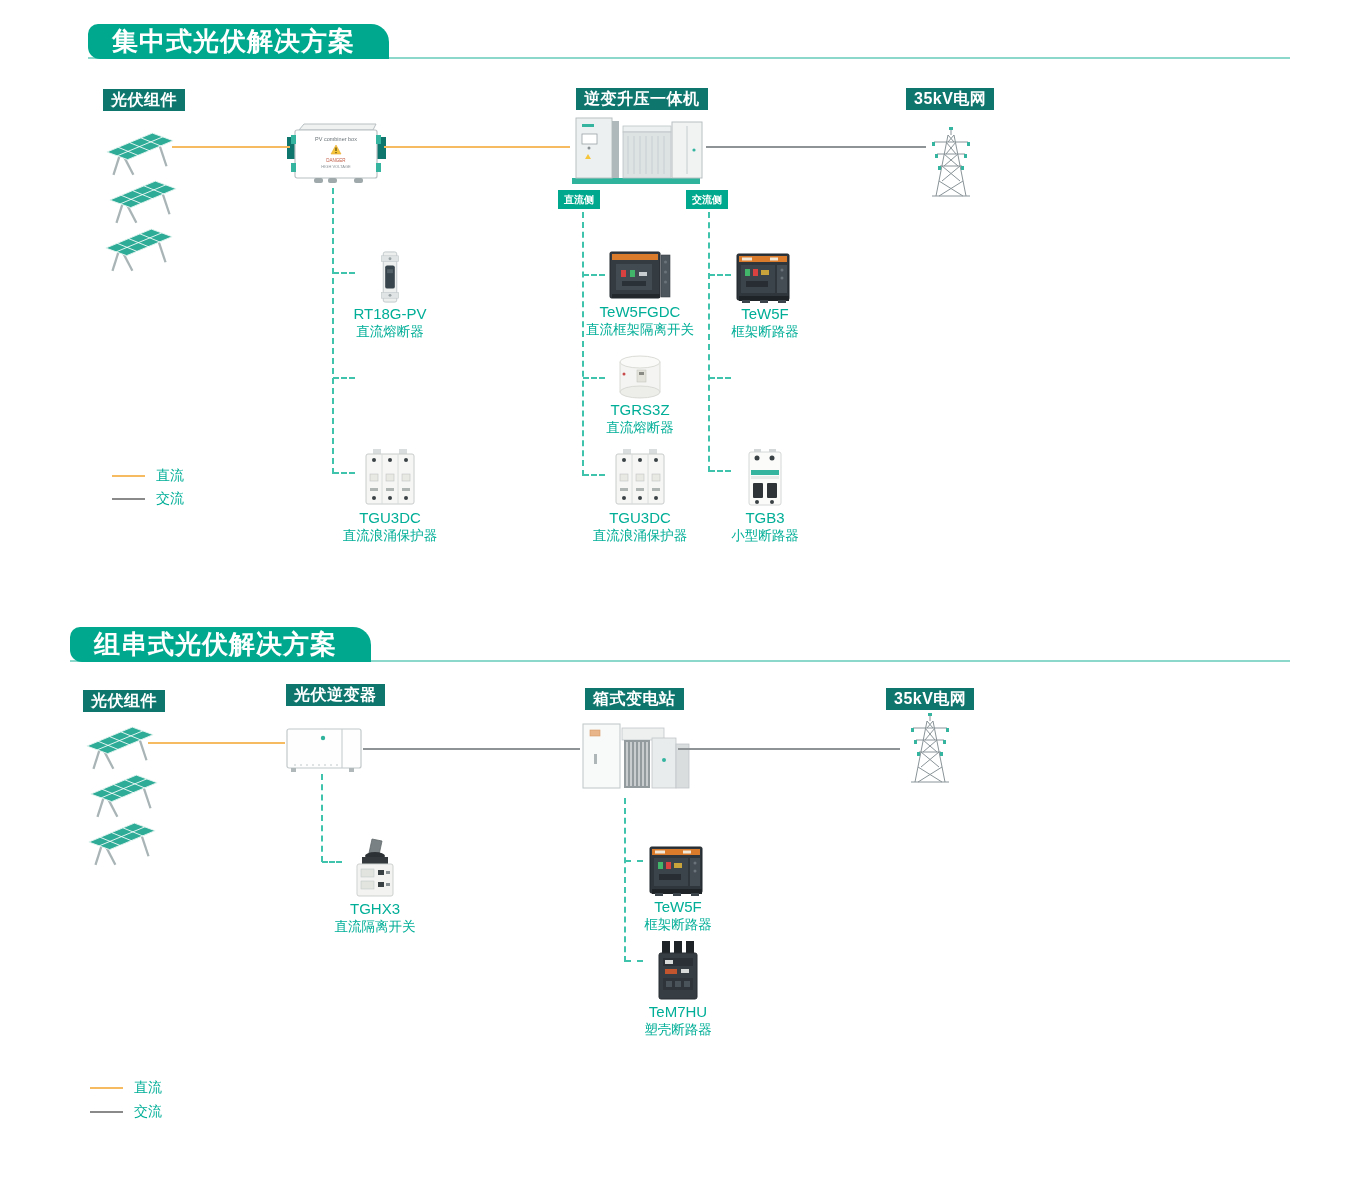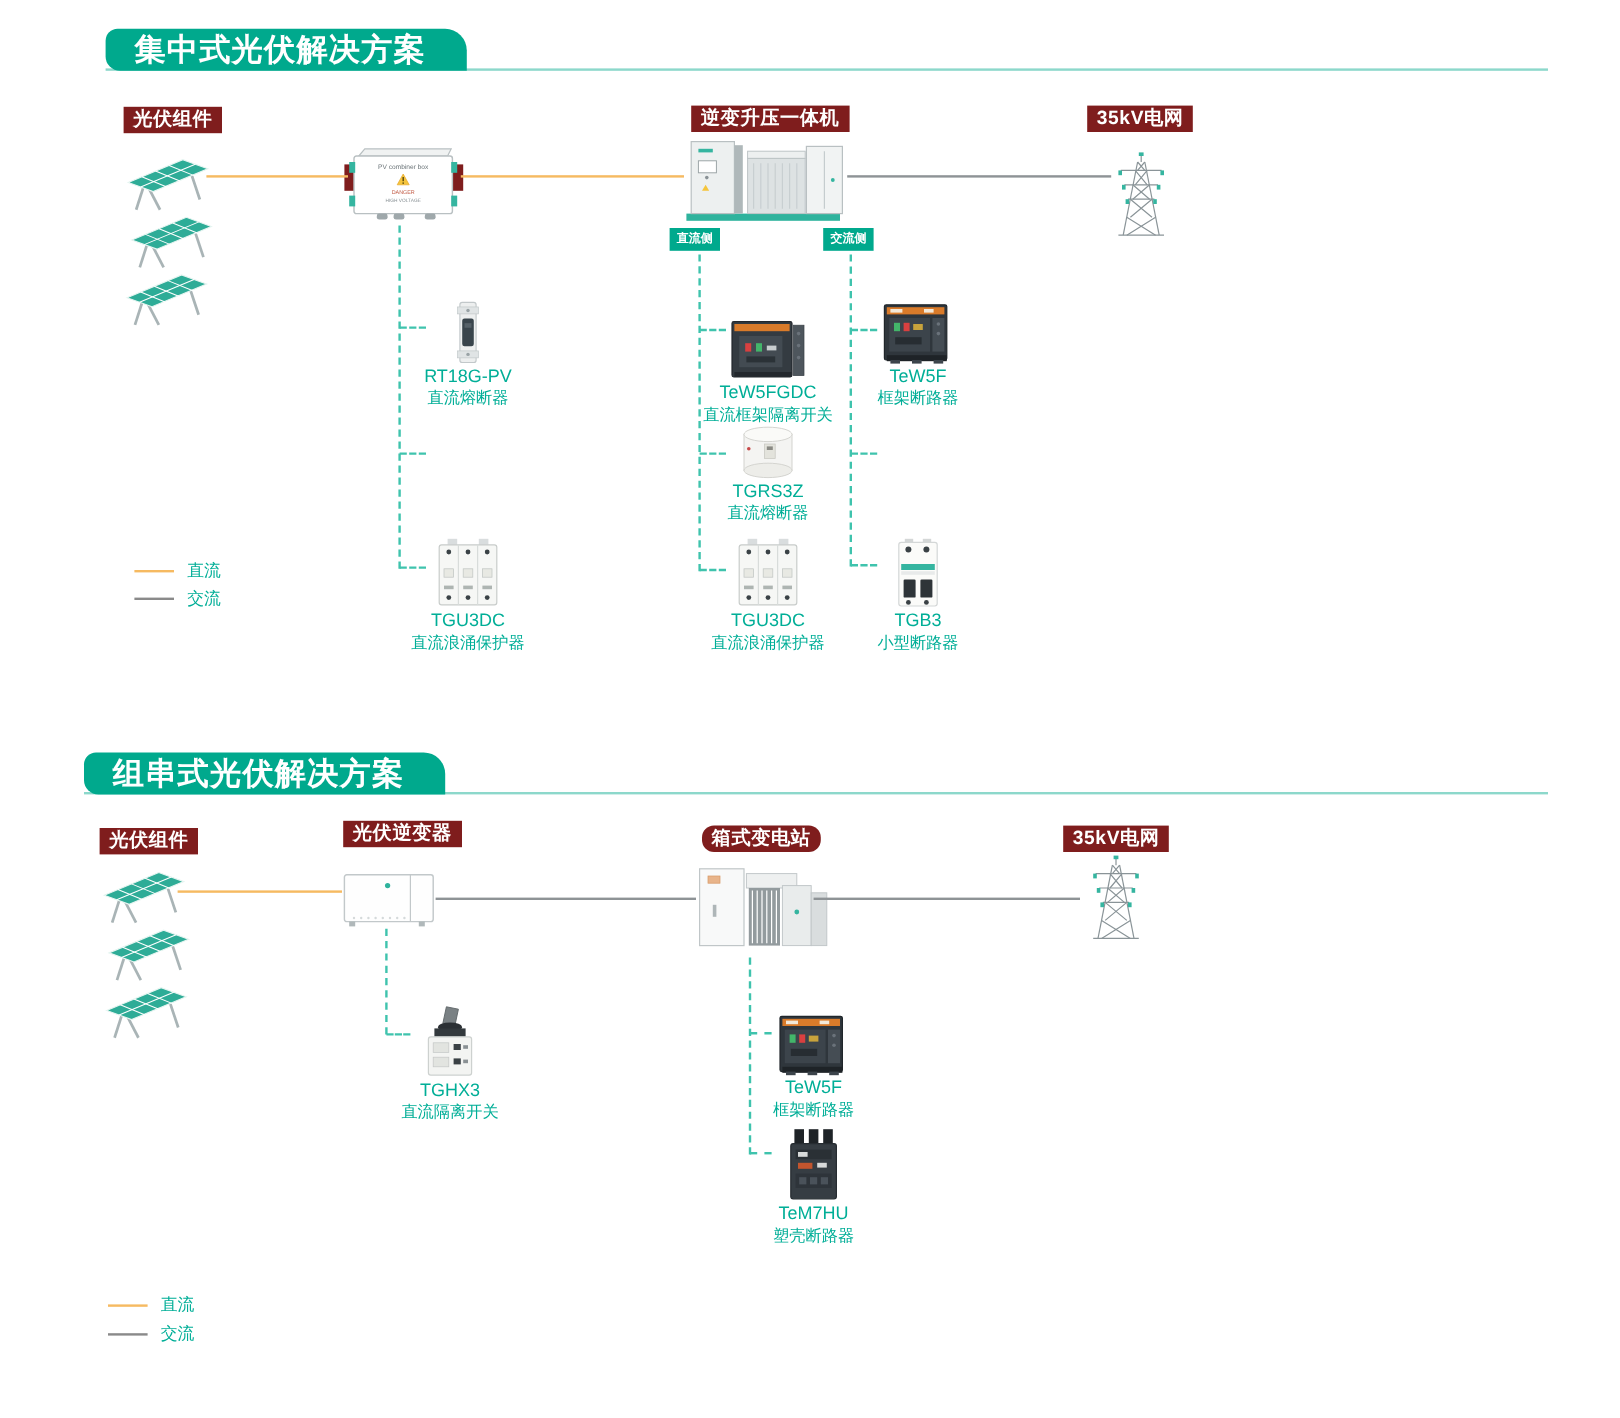--- a/index.html
+++ b/index.html
@@ -2,21 +2,21 @@
 <html><head>
 <meta charset="utf-8">
 <style>
   html,body{margin:0;padding:0;background:#fff;}
   body{font-family:"Liberation Sans","DejaVu Sans",sans-serif;}
   #canvas{position:relative;width:1350px;height:1182px;background:#FFFFFF;overflow:hidden;padding-left:12px;}
   .abs{position:absolute;}
   .title-underline{position:absolute;height:2px;background:#8CD8CB;}
   .title-bar{position:absolute;background:#00A98D;color:#FFFFFF;font-size:26px;font-weight:bold;
              line-height:35px;height:35px;padding:0 34px 0 24px;border-radius:10px 18px 0 12px;letter-spacing:1px;}
-  .stage{position:absolute;background:#7f1d1d;color:#FFFFFF;font-size:16px;font-weight:bold;
+  .stage{position:absolute;background:#0f766e;color:#FFFFFF;font-size:16px;font-weight:bold;
          padding:2px 8px;line-height:18px;letter-spacing:0.5px;}
   .side-label{position:absolute;background:#00A98D;color:#FFFFFF;font-size:10px;font-weight:bold;
               padding:2px 6px;line-height:15px;}
   .line{position:absolute;height:2px;}
   .dc-line{background:#F6BA61;}
   .ac-line{background:#8E9396;}
   .vdash{position:absolute;width:0;border-left:2px dashed #3FC3AD;}
   .hdash{position:absolute;height:0;border-top:2px dashed #3FC3AD;}
   .comp{position:absolute;width:140px;text-align:center;color:#00AE97;}
   .comp .img{display:flex;align-items:flex-end;justify-content:center;}
@@ -216,21 +216,21 @@
             <circle cx="11" cy="50" r="2"></circle>
             <circle cx="27" cy="50" r="2"></circle>
             <circle cx="43" cy="50" r="2"></circle>
           </g>
       </svg>
     </div>
     <div class="comp-model">TGU3DC</div>
     <div class="comp-name">直流浪涌保护器</div>
   </div>
 
-  <div class="comp" style="left:570px;top:264px;">
+  <div class="comp" style="left:570px;top:248px;">
     <div class="img" style="height:54px;">
       <svg width="64" height="52" viewBox="0 0 64 52">
         <rect x="2" y="2" width="50" height="46" rx="1.5" fill="#343B41" stroke="#23282D"></rect>
         <rect x="4" y="4" width="46" height="6" fill="#D97B2A"></rect>
         <rect x="8" y="14" width="36" height="26" fill="#434B52"></rect>
         <rect x="13" y="20" width="5" height="7" fill="#D94040"></rect>
           <rect x="22" y="20" width="5" height="7" fill="#43B56A"></rect>
           <rect x="31" y="22" width="8" height="4" fill="#C8CDCF"></rect>
         <rect x="14" y="31" width="24" height="5" fill="#2B3237"></rect>
         <rect x="53" y="5" width="9" height="42" fill="#4E565D" stroke="#3A4147" stroke-width="0.6"></rect>
@@ -364,21 +364,21 @@
   <div class="legend-row" style="left:112px;top:489px;">
     <div class="legend-line" style="background:#8A8A8A;"></div>
     <span class="legend-text">交流</span>
   </div>
 
   <div class="title-underline" style="left:70px;top:660px;width:1220px;"></div>
   <div class="title-bar" style="left:70px;top:627px;">组串式光伏解决方案</div>
 
   <span class="stage" style="left:83px;top:690px;">光伏组件</span>
   <span class="stage" style="left:286px;top:684px;">光伏逆变器</span>
-  <span class="stage" style="left:585px;top:688px;border-radius:10px;">箱式变电站</span>
+  <span class="stage" style="left:585px;top:688px;">箱式变电站</span>
   <span class="stage" style="left:886px;top:688px;">35kV电网</span>
 
   <svg class="abs" style="left:84px;top:722px;" width="72" height="50" viewBox="0 0 76 52">
     <g stroke="#A9B4B6" stroke-width="2.4" fill="none">
         <path d="M18,24 L10,49"></path>
         <path d="M18,24 L31,49"></path>
         <path d="M57,13 L66,40"></path>
       </g>
     <polygon points="3,25 51,5 73,13 25,33" fill="#2EAC97" stroke="#E6F5F1" stroke-width="1"></polygon>
     <g stroke="#FFFFFF" stroke-width="0.9" fill="none">

